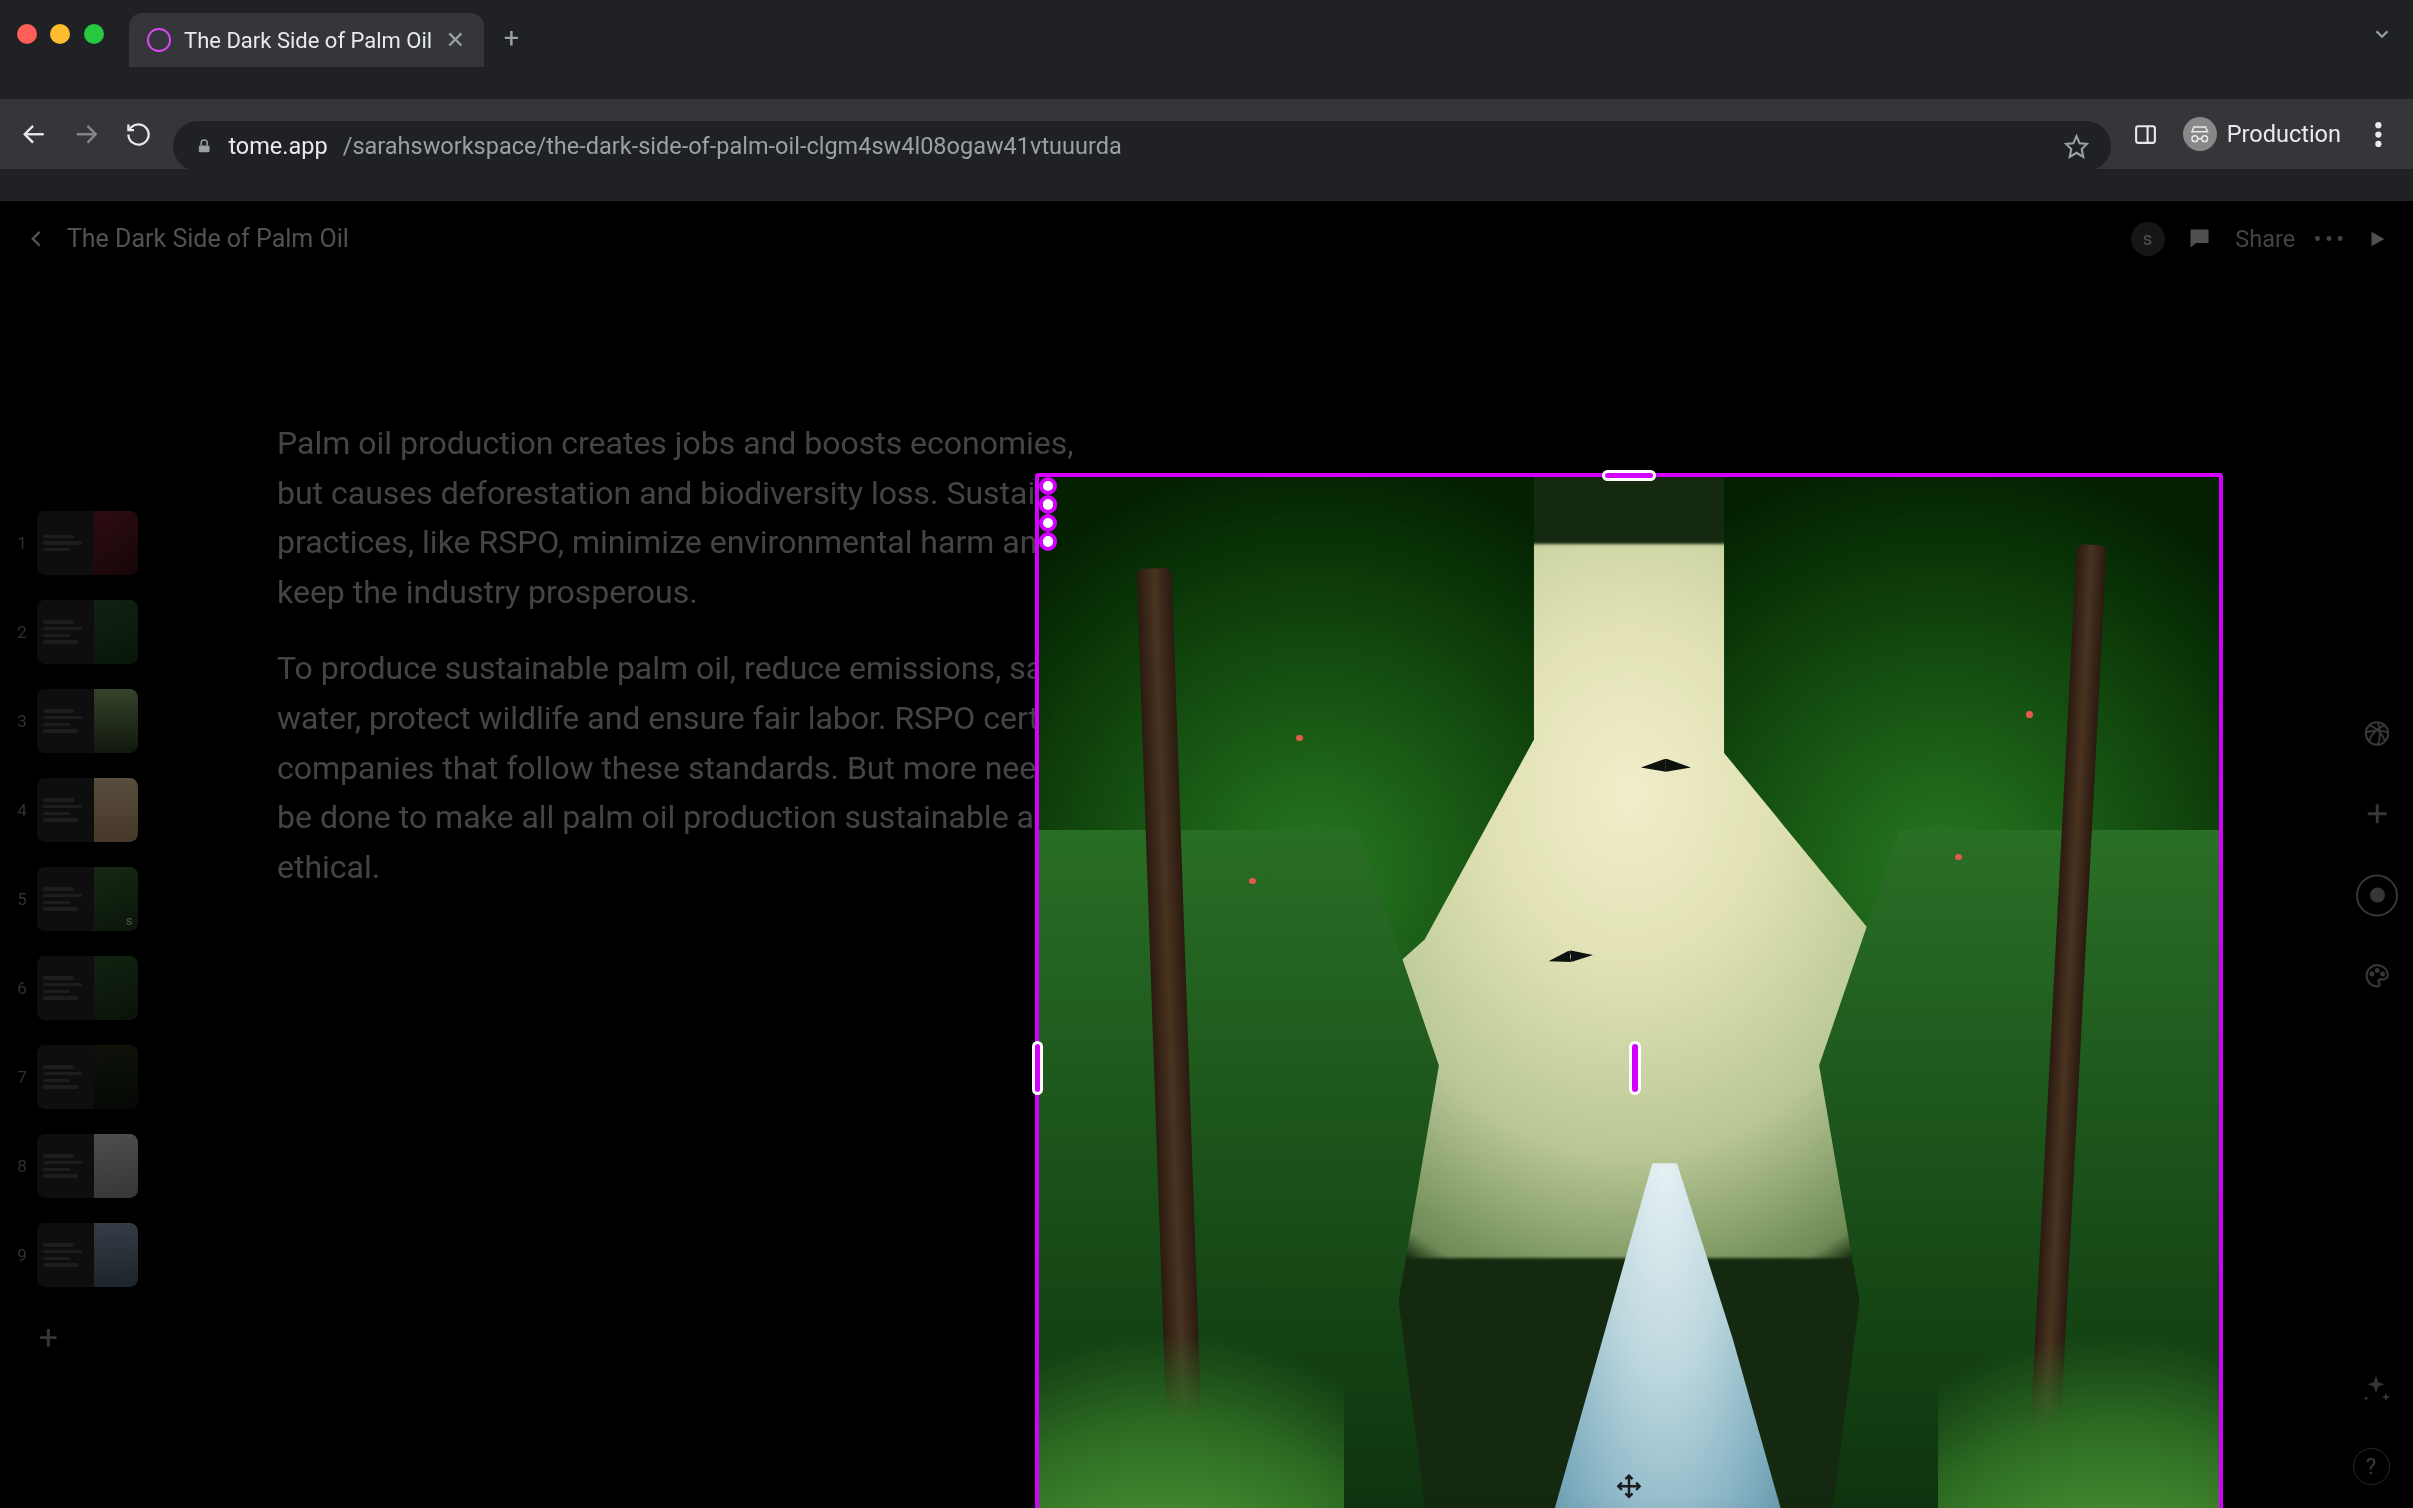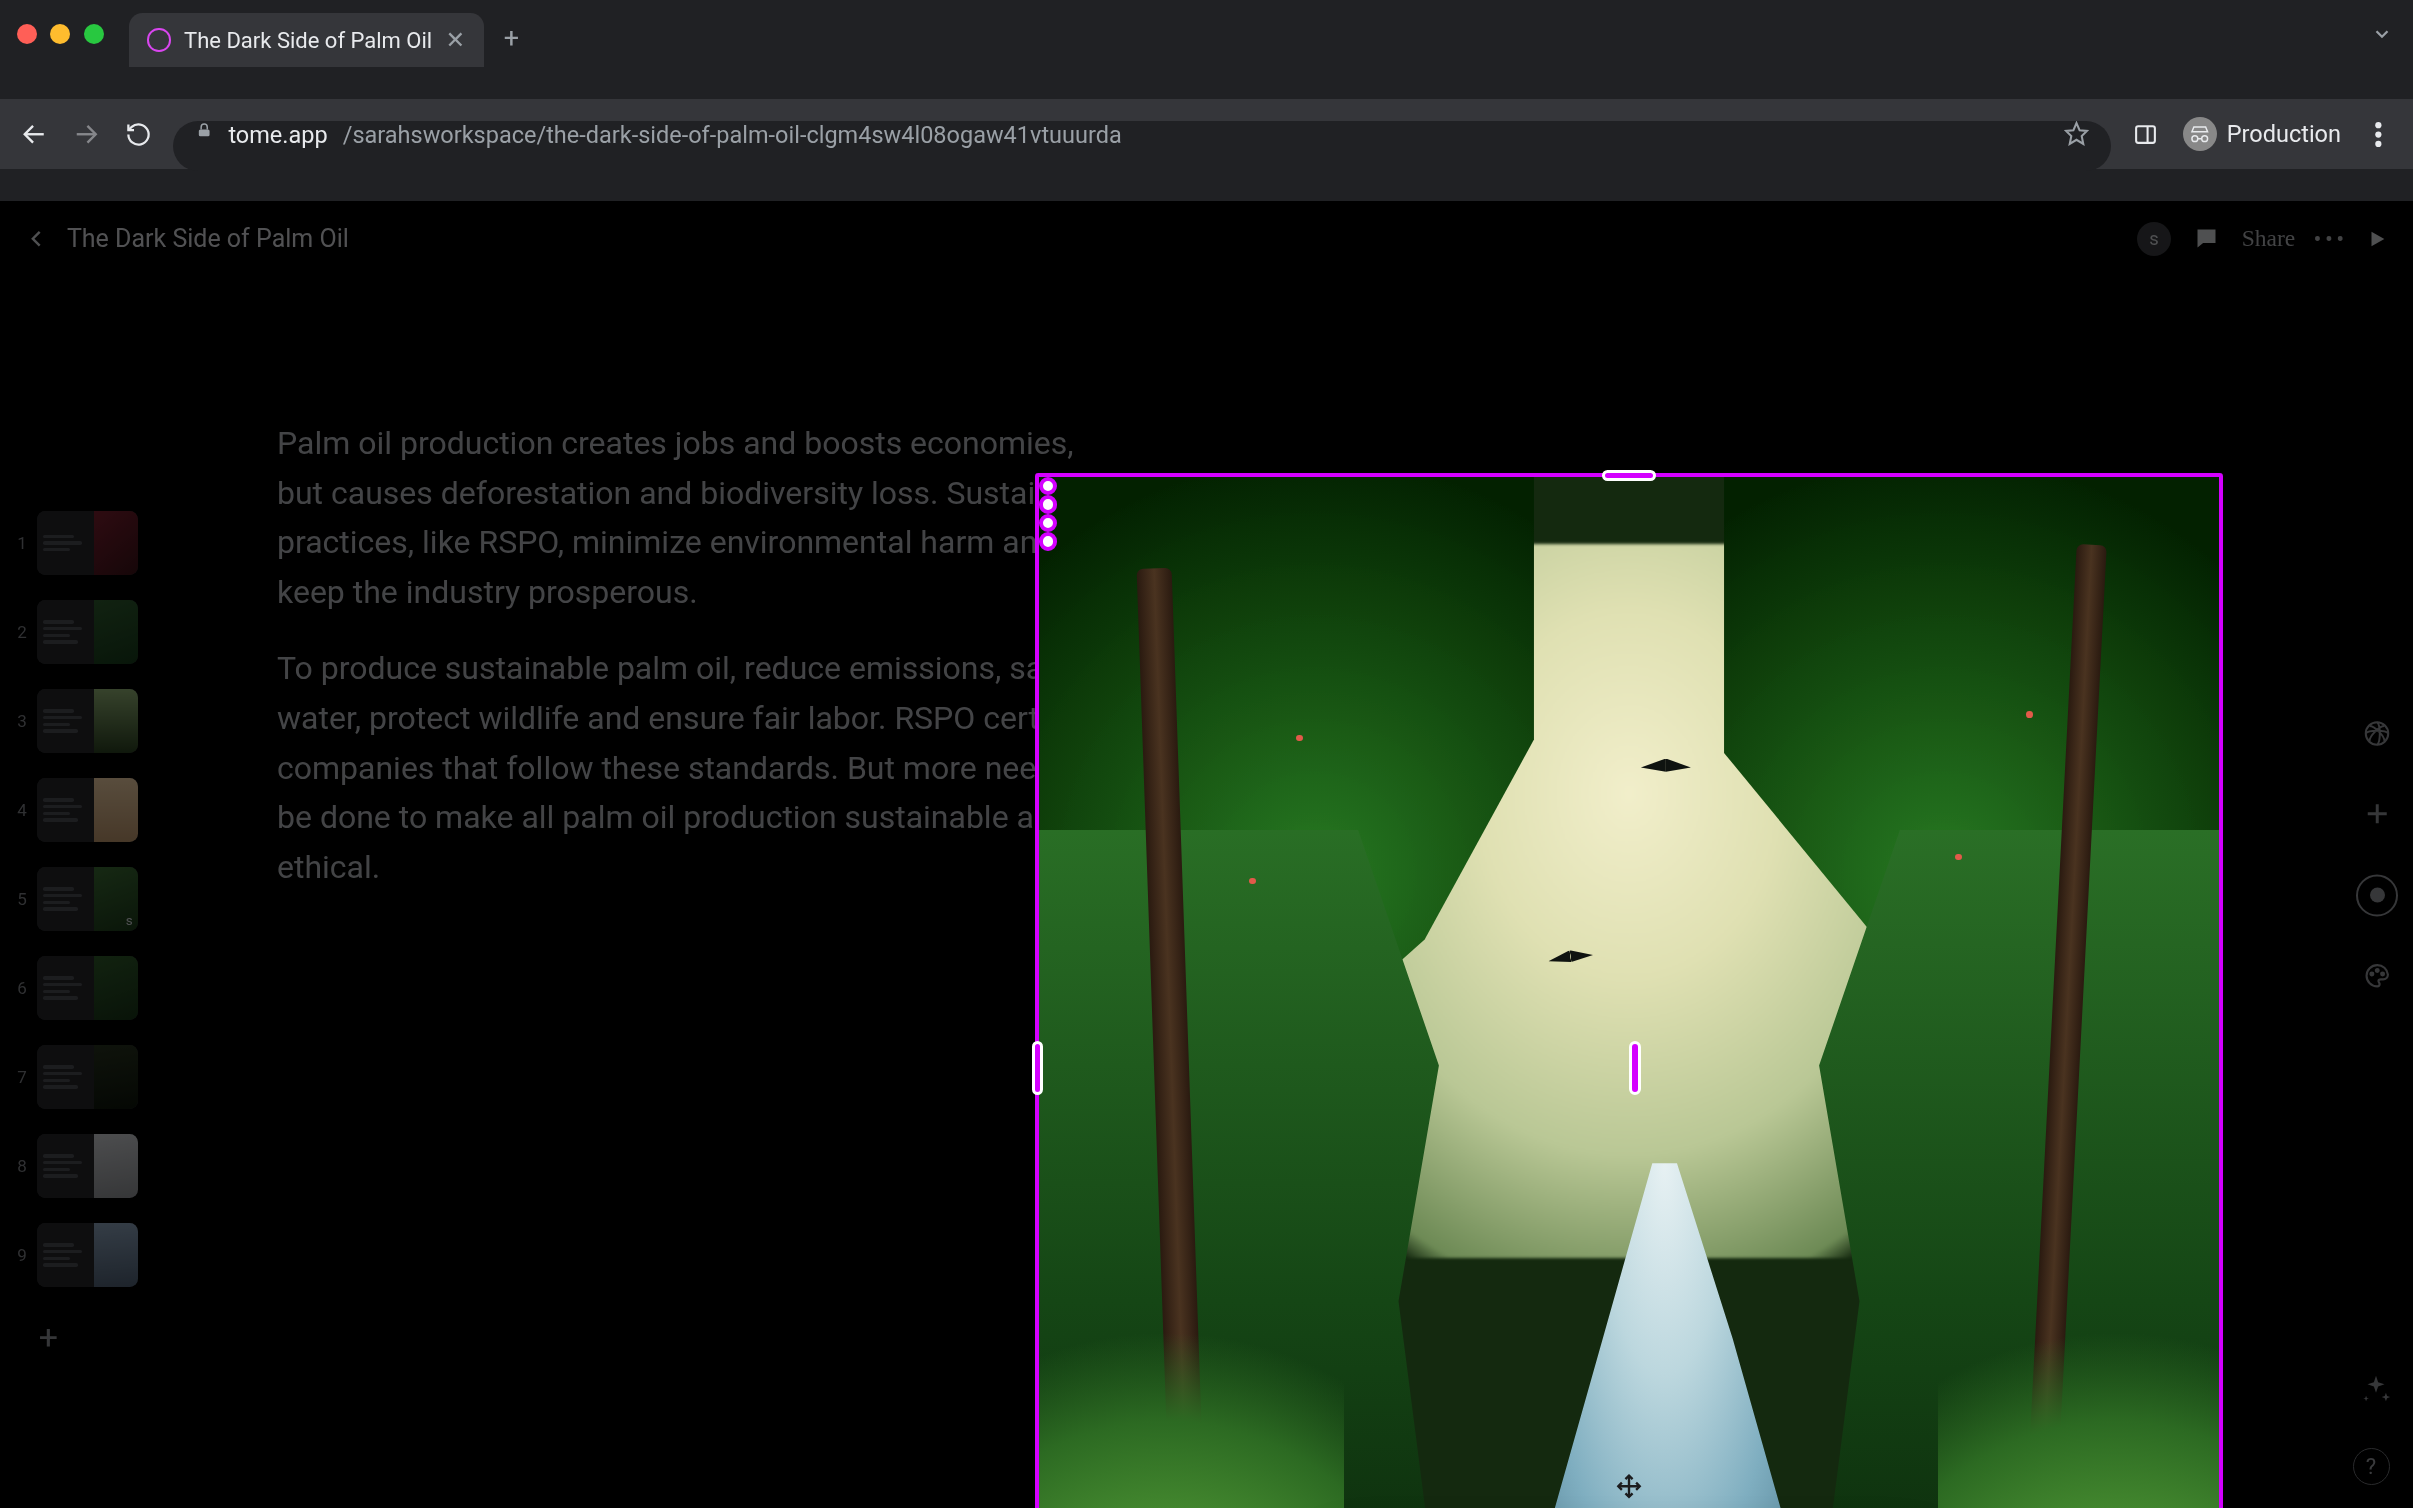--- a/index.html
+++ b/index.html
@@ -15,40 +15,40 @@
   .tab { display:flex; align-items:center; background:#35363a; border-radius:13.4px 13.4px 0 0; height:54px; padding:0 18.4px; gap:13.4px; min-width:352px; margin-top:13.4px;}
   .tab .favicon { width:23.5px; height:23.5px; border-radius:50%; border:2.5px solid #d946ef; }
   .tab .label { color:#e8eaed; font-size:22px; }
   .tab .close { color:#9aa0a6; font-size:23.5px; margin-left:auto; }
   .newtab { color:#9aa0a6; font-size:27px; margin-left:20px; margin-top:8.4px;}
   .titlebar .chev { position:absolute; right:20px; color:#9aa0a6; font-size:20px; }
 
   .addrbar { height:70px; background:#35363a; display:flex; align-items:center; padding:0 17px; gap:17px; }
   .navicon { width:35px; height:35px; display:flex; align-items:center; justify-content:center; color:#9aa0a6; }
   .navicon.dis { opacity:.45; }
-  .url { flex:1; background:#202124; border-radius:34px; height:50px; display:flex; align-items:flex-start; padding:0 22px; gap:15px; color:#e8eaed; font-size:23.5px;margin-top:24px; }
+  .url { flex:1; background:#202124; border-radius:34px; height:50px; display:flex; align-items:center; padding:0 22px; gap:15px; color:#e8eaed; font-size:23.5px;margin-top:24px; }
   .url .lock { color:#9aa0a6; font-size:20px; }
   .url .host { color:#e8eaed; }
   .url .path { color:#9aa0a6; }
   .url .star { margin-left:auto; color:#9aa0a6; font-size:25px; }
   .righticons { display:flex; align-items:center; gap:20px; color:#e8eaed; }
   .incog { display:flex; align-items:center; gap:10px; font-size:23.5px; }
   .incog .glyph { width:34px; height:34px; border-radius:50%; background:#888; display:flex; align-items:center; justify-content:center; }
 
   
   .app { flex:1; position:relative; background:#000; }
   .dim { position:absolute; inset:0; background:rgba(0,0,0,.62); z-index:5; pointer-events:none; }
 
   .appbar { position:absolute; top:0; left:0; right:0; height:75px; display:flex; align-items:center; padding:0 25px; gap:18.4px; color:#aeb0b4; z-index:2; }
   .appbar .back { font-size:25px; }
   .appbar .title { font-size:25px; color:#d4d6da; }
   .appbar .spacer { flex:1; }
   .appbar .badge { width:34px; height:34px; border-radius:50%; background:#3a3b3f; color:#cfd1d5; font-size:18.4px; display:flex;align-items:center;justify-content:center;}
   .appbar .ic { width:34px; height:34px; display:flex; align-items:center; justify-content:center; font-size:23.5px; }
-  .appbar .share { font-size:23.5px;font-family:Liberation Serif, serif; }
+  .appbar .share { font-size:23.5px; }
   .appbar .dots { font-size:23.5px; letter-spacing:3.4px; }
   .appbar .play { font-size:23.5px; }
 
   .thumbs { position:absolute; left:11.7px; top:310px; width:142px; display:flex; flex-direction:column; gap:25px; z-index:2; }
   .thumb { display:flex; align-items:center; gap:10px; }
   .thumb .n { color:#7c7e83; font-size:17px; width:15px; text-align:right;}
   .thumb .card { width:101px; height:64px; border-radius:8.4px; background:#2c2d31; position:relative; display:flex; overflow:hidden; }
   .thumb .card.marked::before { content:""; position:absolute; left:-13.4px; top:20%; bottom:20%; width:4.2px; background:#fff; border-radius:2.5px; }
   .thumb .half { flex:1; }
   .tx { background:#262729; display:flex; flex-direction:column; justify-content:center; padding:5px 6.7px; gap:3.4px;}

